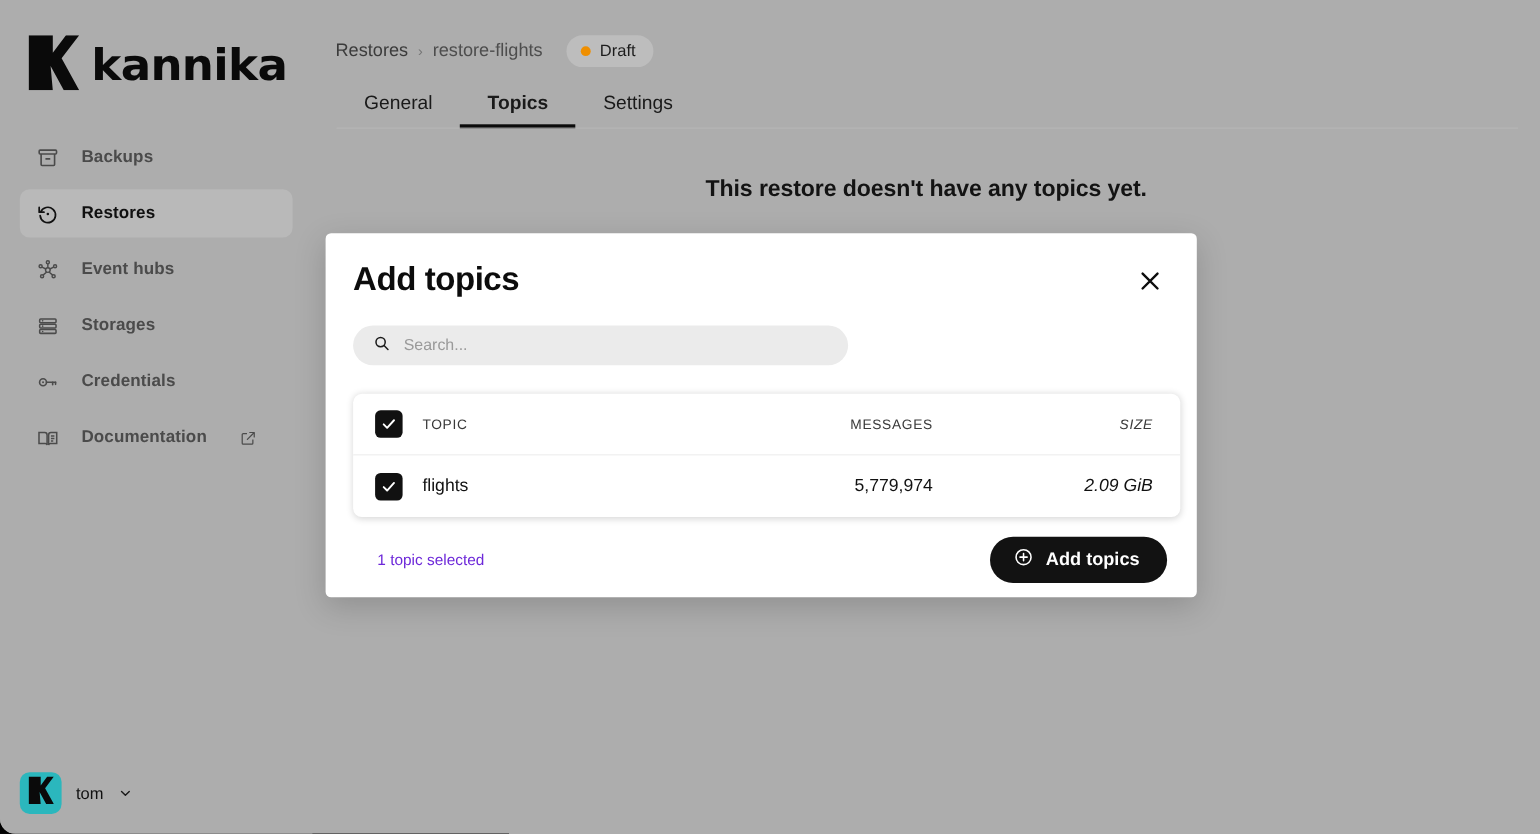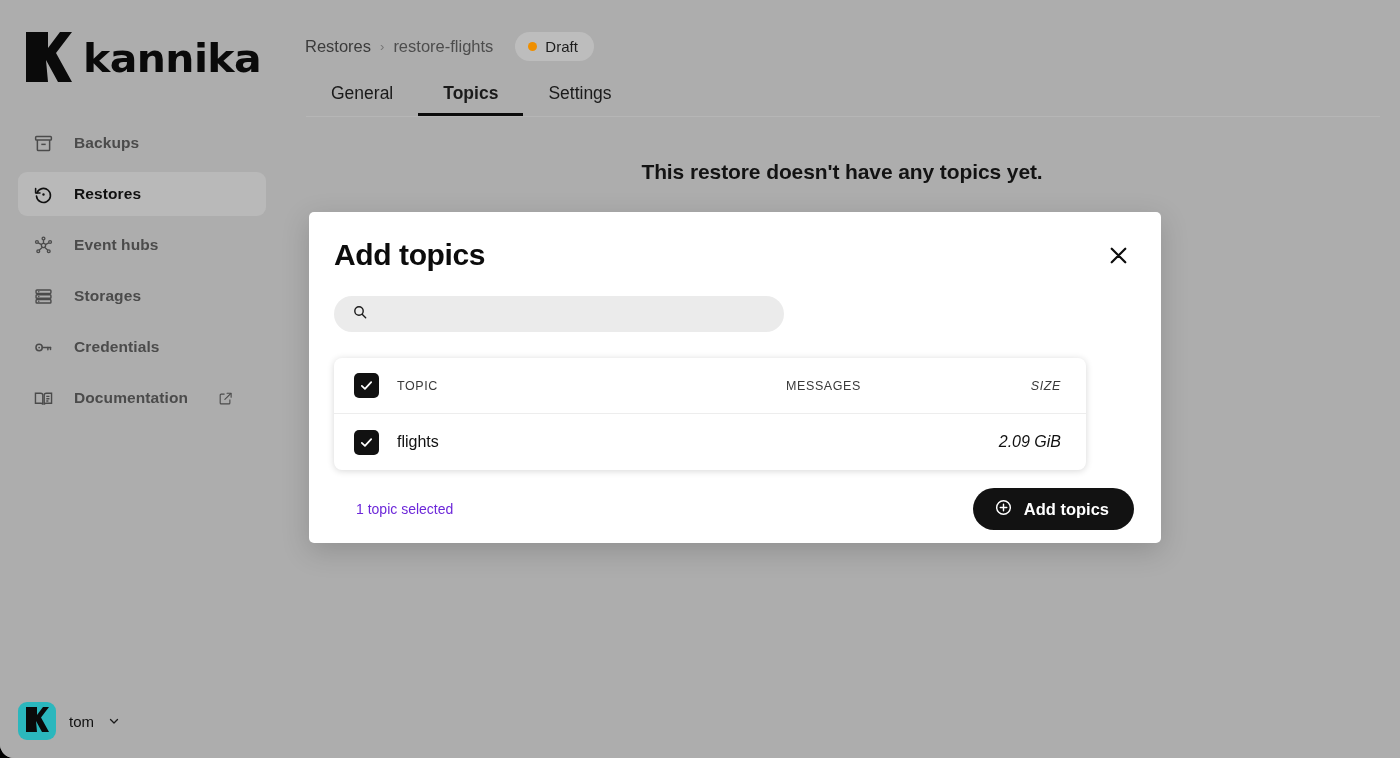--- a/index.html
+++ b/index.html
@@ -148,22 +148,22 @@
     font-size: 21px;
     font-weight: 700;
     color: #131313;
     margin-top: 43px;
     letter-spacing: -0.1px;
   }
 
   
   .modal {
     position: absolute;
-    left: 309px; top: 212px;
-    width: 852px; height: 331px;
+    left: 296px; top: 212px;
+    width: 792px; height: 331px;
     background: #fff;
     border-radius: 5px;
     box-shadow: 0 8px 28px rgba(0,0,0,0.17);
     padding: 26px 25px 0 25px;
   }
   .modal-head {
     display: flex; align-items: flex-start; justify-content: space-between;
     padding: 0 0 0 0;
   }
   .modal-title {
@@ -404,20 +404,21 @@
       </div>
     </div>
 
     <div class="search-wrap">
       <span>
         <svg width="16" height="16" viewBox="0 0 24 24" fill="none" stroke="#1c1c1c" stroke-width="2.1" stroke-linecap="round">
           <circle cx="10.5" cy="10.5" r="6.3"></circle>
           <path d="M15.2 15.2L20.5 20.5"></path>
         </svg>
       </span>
+      <input class="search-input" type="text" placeholder="Search..." style="">
     </div>
 
     <div class="table-card">
 
       <div class="trow head">
         <span class="cbx">
           <svg width="15" height="15" viewBox="0 0 24 24" fill="none" stroke="#fff" stroke-width="2.8" stroke-linecap="round" stroke-linejoin="round">
             <path d="M4.5 12.5l5 5 10-11"></path>
           </svg>
         </span>
@@ -426,20 +427,21 @@
         <span class="th col-size">SIZE</span>
       </div>
 
       <div class="trow">
         <span class="cbx">
           <svg width="15" height="15" viewBox="0 0 24 24" fill="none" stroke="#fff" stroke-width="2.8" stroke-linecap="round" stroke-linejoin="round">
             <path d="M4.5 12.5l5 5 10-11"></path>
           </svg>
         </span>
         <span class="td col-topic">flights</span>
+        <span class="td col-messages">5,779,974</span>
         <span class="td col-size">2.09 GiB</span>
       </div>
     </div>
 
     <div class="modal-foot">
       <span class="sel-count">1 topic selected</span>
       <button class="primary-btn">
         <span>
           <svg width="19" height="19" viewBox="0 0 24 24" fill="none" stroke="#fff" stroke-width="1.8" stroke-linecap="round">
             <circle cx="12" cy="12" r="8.6"></circle>

